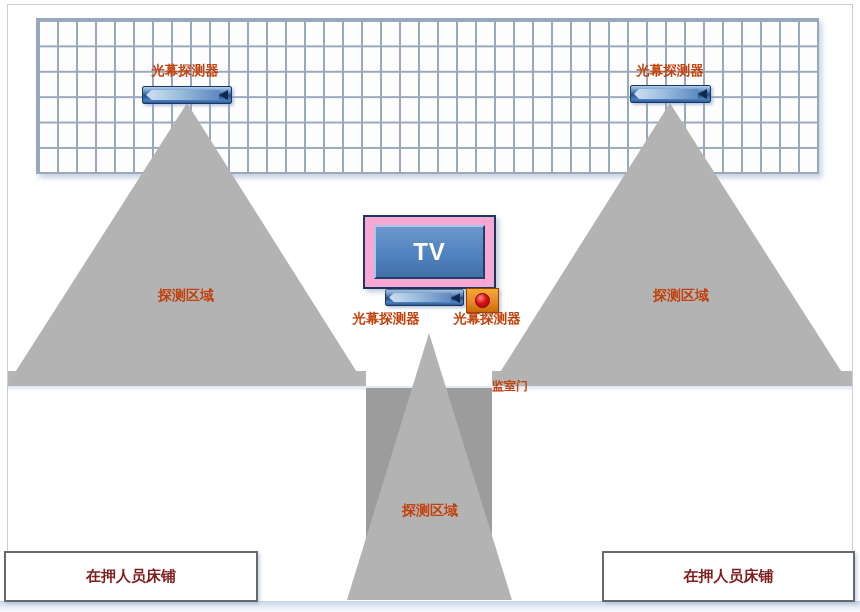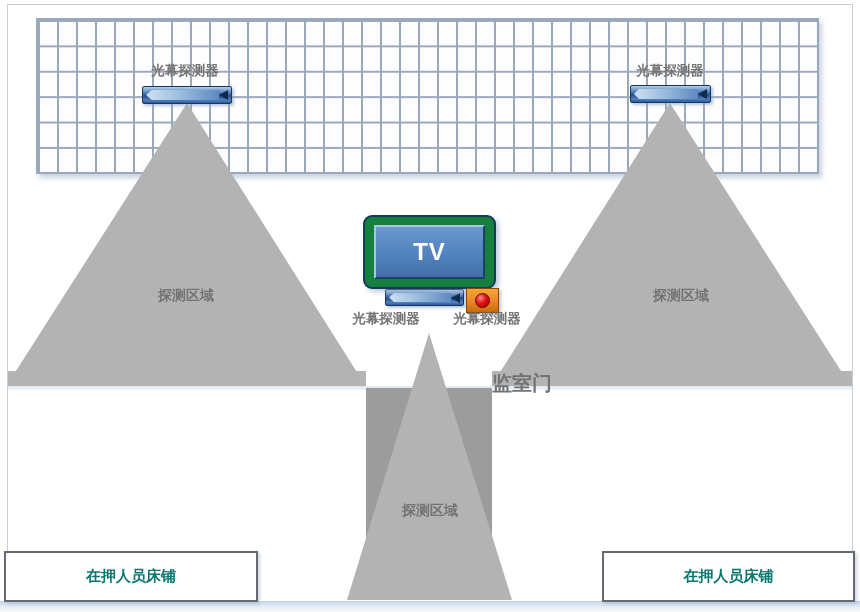--- a/index.html
+++ b/index.html
@@ -49,52 +49,52 @@
     background:linear-gradient(90deg,#cfe0f2 0%,#9dbede 45%,#5d89bf 100%);
     clip-path:polygon(0 50%,8% 0,100% 0,100% 100%,8% 100%);}
   .bar::after{content:"";position:absolute;right:3px;top:50%;margin-top:-5px;
     width:0;height:0;border-right:9px solid #12294a;
     border-top:5px solid transparent;border-bottom:5px solid transparent;}
   #bar-top-left{left:142px;top:86px;width:88px;height:16px;}
   #bar-top-right{left:630px;top:85px;width:79px;height:16px;}
   #bar-center{left:385px;top:289px;width:77px;height:15px;}
   
   .tv{position:absolute;left:363px;top:215px;width:129px;height:70px;z-index:6;
-    background:#15803d;border:2px solid #17375e;border-radius:9px;
+    background:#f9a8d4;border:2px solid #17375e;border-radius:0;
     box-shadow:3px 3px 5px rgba(140,160,195,.55);}
   .tv .panel{position:absolute;left:9px;top:8px;right:9px;bottom:8px;
     background:linear-gradient(180deg,#6b97cc,#4f81bd 60%,#446fa5);
     border-top:2px solid #a9c5e5;border-left:2px solid #a9c5e5;
     border-right:2px solid #1c3f6e;border-bottom:2px solid #1c3f6e;
     display:flex;align-items:center;justify-content:center;}
   .tv .panel span{color:#ffffff;font-weight:bold;font-size:24px;letter-spacing:1px;}
   
   .alarm{position:absolute;left:466px;top:288px;width:31px;height:23px;z-index:6;
     background:linear-gradient(180deg,#f7a733 0%,#e8872a 55%,#c96a06 100%);
     border:1px solid #8a4500;box-shadow:2px 2px 3px rgba(150,160,180,.6);
     display:flex;align-items:center;justify-content:center;}
   .alarm .lamp{width:13px;height:13px;border-radius:50%;
     background:radial-gradient(circle at 35% 30%,#ff8a8a 0%,#e01010 45%,#a30303 100%);
     border:1px solid #6e0202;}
   
-  .lbl{position:absolute;color:#737373;font-weight:bold;z-index:7;
+  .lbl{position:absolute;color:#c2410c;font-weight:bold;z-index:7;
     text-align:center;white-space:nowrap;font-size:14px;line-height:1.1;}
   #lbl-det-tl{left:139px;top:64px;width:92px;font-size:13.5px;}
   #lbl-det-tr{left:624px;top:64px;width:92px;font-size:13.5px;}
   #lbl-area-left{left:146px;top:288px;width:80px;}
   #lbl-area-right{left:641px;top:288px;width:80px;}
   #lbl-det-c{left:341px;top:312px;width:90px;font-size:13.5px;}
   #lbl-alarm{left:442px;top:312px;width:90px;font-size:13.5px;}
-  #lbl-door{left:492px;top:372px;width:62px;font-size:20px;text-align:left;}
+  #lbl-door{left:492px;top:380px;width:62px;font-size:12px;text-align:left;}
   #lbl-area-center{left:390px;top:503px;width:80px;}
   
   .bed{position:absolute;top:551px;height:47px;background:#ffffff;
     border:2px solid #666a70;z-index:6;display:flex;align-items:center;justify-content:center;
     box-shadow:2px 2px 3px rgba(165,178,196,.55);}
-  .bed span{color:#0f766e;font-weight:bold;font-size:15px;}
+  .bed span{color:#7f1d1d;font-weight:bold;font-size:15px;}
   #bed-left{left:4px;width:250px;}
   #bed-right{left:602px;width:249px;}
   
   .floor{position:absolute;left:0;top:601px;width:860px;height:11px;z-index:5;
     background:linear-gradient(180deg,#c5d4e8,#e7eef7 55%,#f7fafd);}
 </style>
 </head>
 <body>
 
 <div id="stage">

